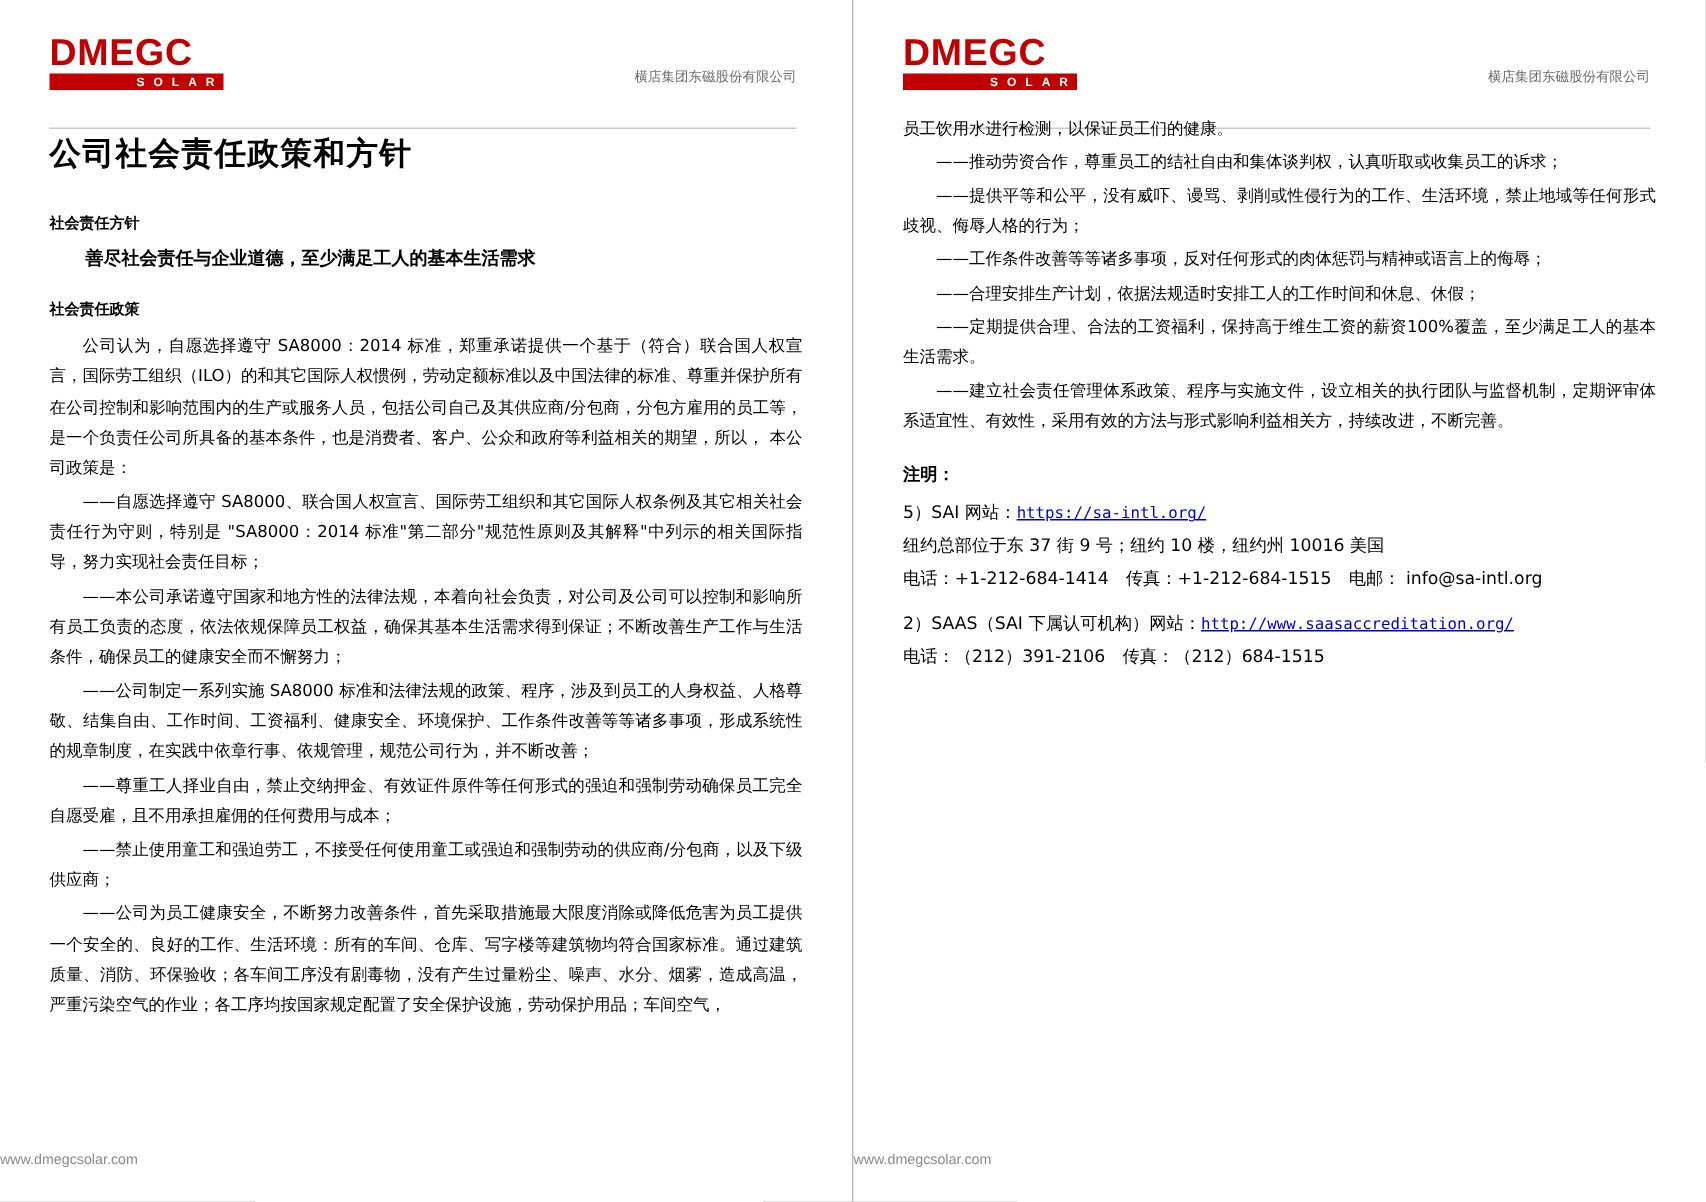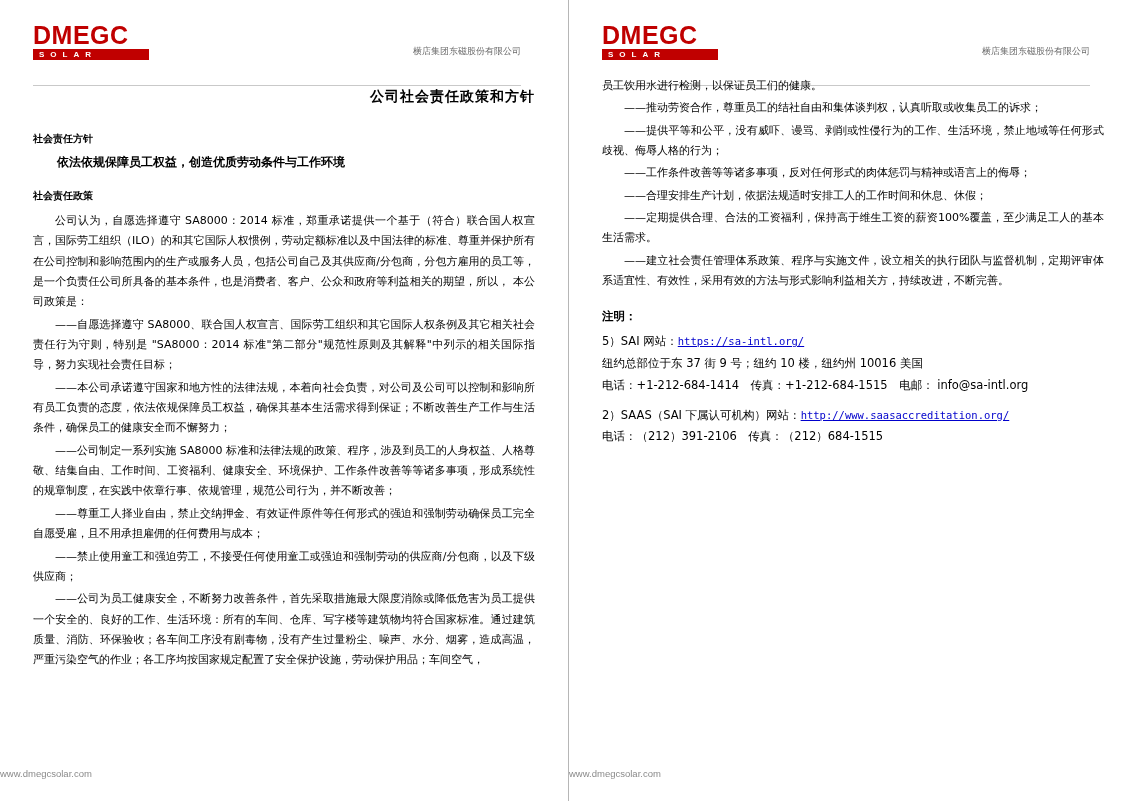--- a/index.html
+++ b/index.html
@@ -32,21 +32,21 @@
     top: 0;
     width: 1px;
     height: 801px;
     background: #b6b6b6;
   }
 
   
   .hdr {
     position: absolute;
     left: 0;
-    right: 14px;
+    right: 4px;
     top: 22px;
     height: 44px;
   }
   .logo {
     position: absolute;
     left: 33px;
     top: 0;
     width: 116px;
   }
   .logo-main {
@@ -56,21 +56,21 @@
     letter-spacing: 0.5px;
     color: #c00000;
     line-height: 26px;
   }
   .logo-sub {
     margin-top: 1px;
     background: #c00000;
     color: #ffffff;
     font-size: 8px;
     letter-spacing: 6px;
-    text-align: left;
+    text-align: right;
     padding: 1px 0 1px 6px;
     font-weight: bold;
   }
   .hdr-right {
     position: absolute;
     right: 33px;
     top: 23px;
     font-size: 9px;
     color: #6b6b6b;
     font-family: "DejaVu Sans", sans-serif;
@@ -86,22 +86,22 @@
   
   .content {
     position: absolute;
     left: 33px;
     right: 33px;
     top: 76px;
     font-family: "DejaVu Sans", "Liberation Sans", sans-serif;
     color: #000;
   }
   .doc-title {
-    text-align: right;
-    font-size: 14px;
+    text-align: left;
+    font-size: 21px;
     font-weight: bold;
     margin: 12px 0 26px 0;
     letter-spacing: 1px;
   }
   .sec-head {
     font-size: 10px;
     font-weight: bold;
     margin: 14px 0 8px 0;
   }
   .sec-sub {
@@ -159,21 +159,21 @@
         <div class="logo-sub">SOLAR</div>
       </div>
       <div class="hdr-right">横店集团东磁股份有限公司</div>
       <div class="hdr-rule"></div>
     </div>
 
     <div class="content">
       <div class="doc-title">公司社会责任政策和方针</div>
 
       <div class="sec-head">社会责任方针</div>
-      <div class="sec-sub">依法依规保障员工权益，创造优质劳动条件与工作环境</div>
+      <div class="sec-sub">善尽社会责任与企业道德，至少满足工人的基本生活需求</div>
 
       <div class="sec-head">社会责任政策</div>
 
       <p class="body">公司认为，自愿选择遵守 SA8000：2014 标准，郑重承诺提供一个基于（符合）联合国人权宣言，国际劳工组织（ILO）的和其它国际人权惯例，劳动定额标准以及中国法律的标准、尊重并保护所有在公司控制和影响范围内的生产或服务人员，包括公司自己及其供应商/分包商，分包方雇用的员工等，是一个负责任公司所具备的基本条件，也是消费者、客户、公众和政府等利益相关的期望，所以， 本公司政策是：</p>
       <p class="body">——自愿选择遵守 SA8000、联合国人权宣言、国际劳工组织和其它国际人权条例及其它相关社会责任行为守则，特别是 "SA8000：2014 标准"第二部分"规范性原则及其解释"中列示的相关国际指导，努力实现社会责任目标；</p>
       <p class="body">——本公司承诺遵守国家和地方性的法律法规，本着向社会负责，对公司及公司可以控制和影响所有员工负责的态度，依法依规保障员工权益，确保其基本生活需求得到保证；不断改善生产工作与生活条件，确保员工的健康安全而不懈努力；</p>
       <p class="body">——公司制定一系列实施 SA8000 标准和法律法规的政策、程序，涉及到员工的人身权益、人格尊敬、结集自由、工作时间、工资福利、健康安全、环境保护、工作条件改善等等诸多事项，形成系统性的规章制度，在实践中依章行事、依规管理，规范公司行为，并不断改善；</p>
       <p class="body">——尊重工人择业自由，禁止交纳押金、有效证件原件等任何形式的强迫和强制劳动确保员工完全自愿受雇，且不用承担雇佣的任何费用与成本；</p>
       <p class="body">——禁止使用童工和强迫劳工，不接受任何使用童工或强迫和强制劳动的供应商/分包商，以及下级供应商；</p>
       <p class="body">——公司为员工健康安全，不断努力改善条件，首先采取措施最大限度消除或降低危害为员工提供一个安全的、良好的工作、生活环境：所有的车间、仓库、写字楼等建筑物均符合国家标准。通过建筑质量、消防、环保验收；各车间工序没有剧毒物，没有产生过量粉尘、噪声、水分、烟雾，造成高温，严重污染空气的作业；各工序均按国家规定配置了安全保护设施，劳动保护用品；车间空气，</p>

